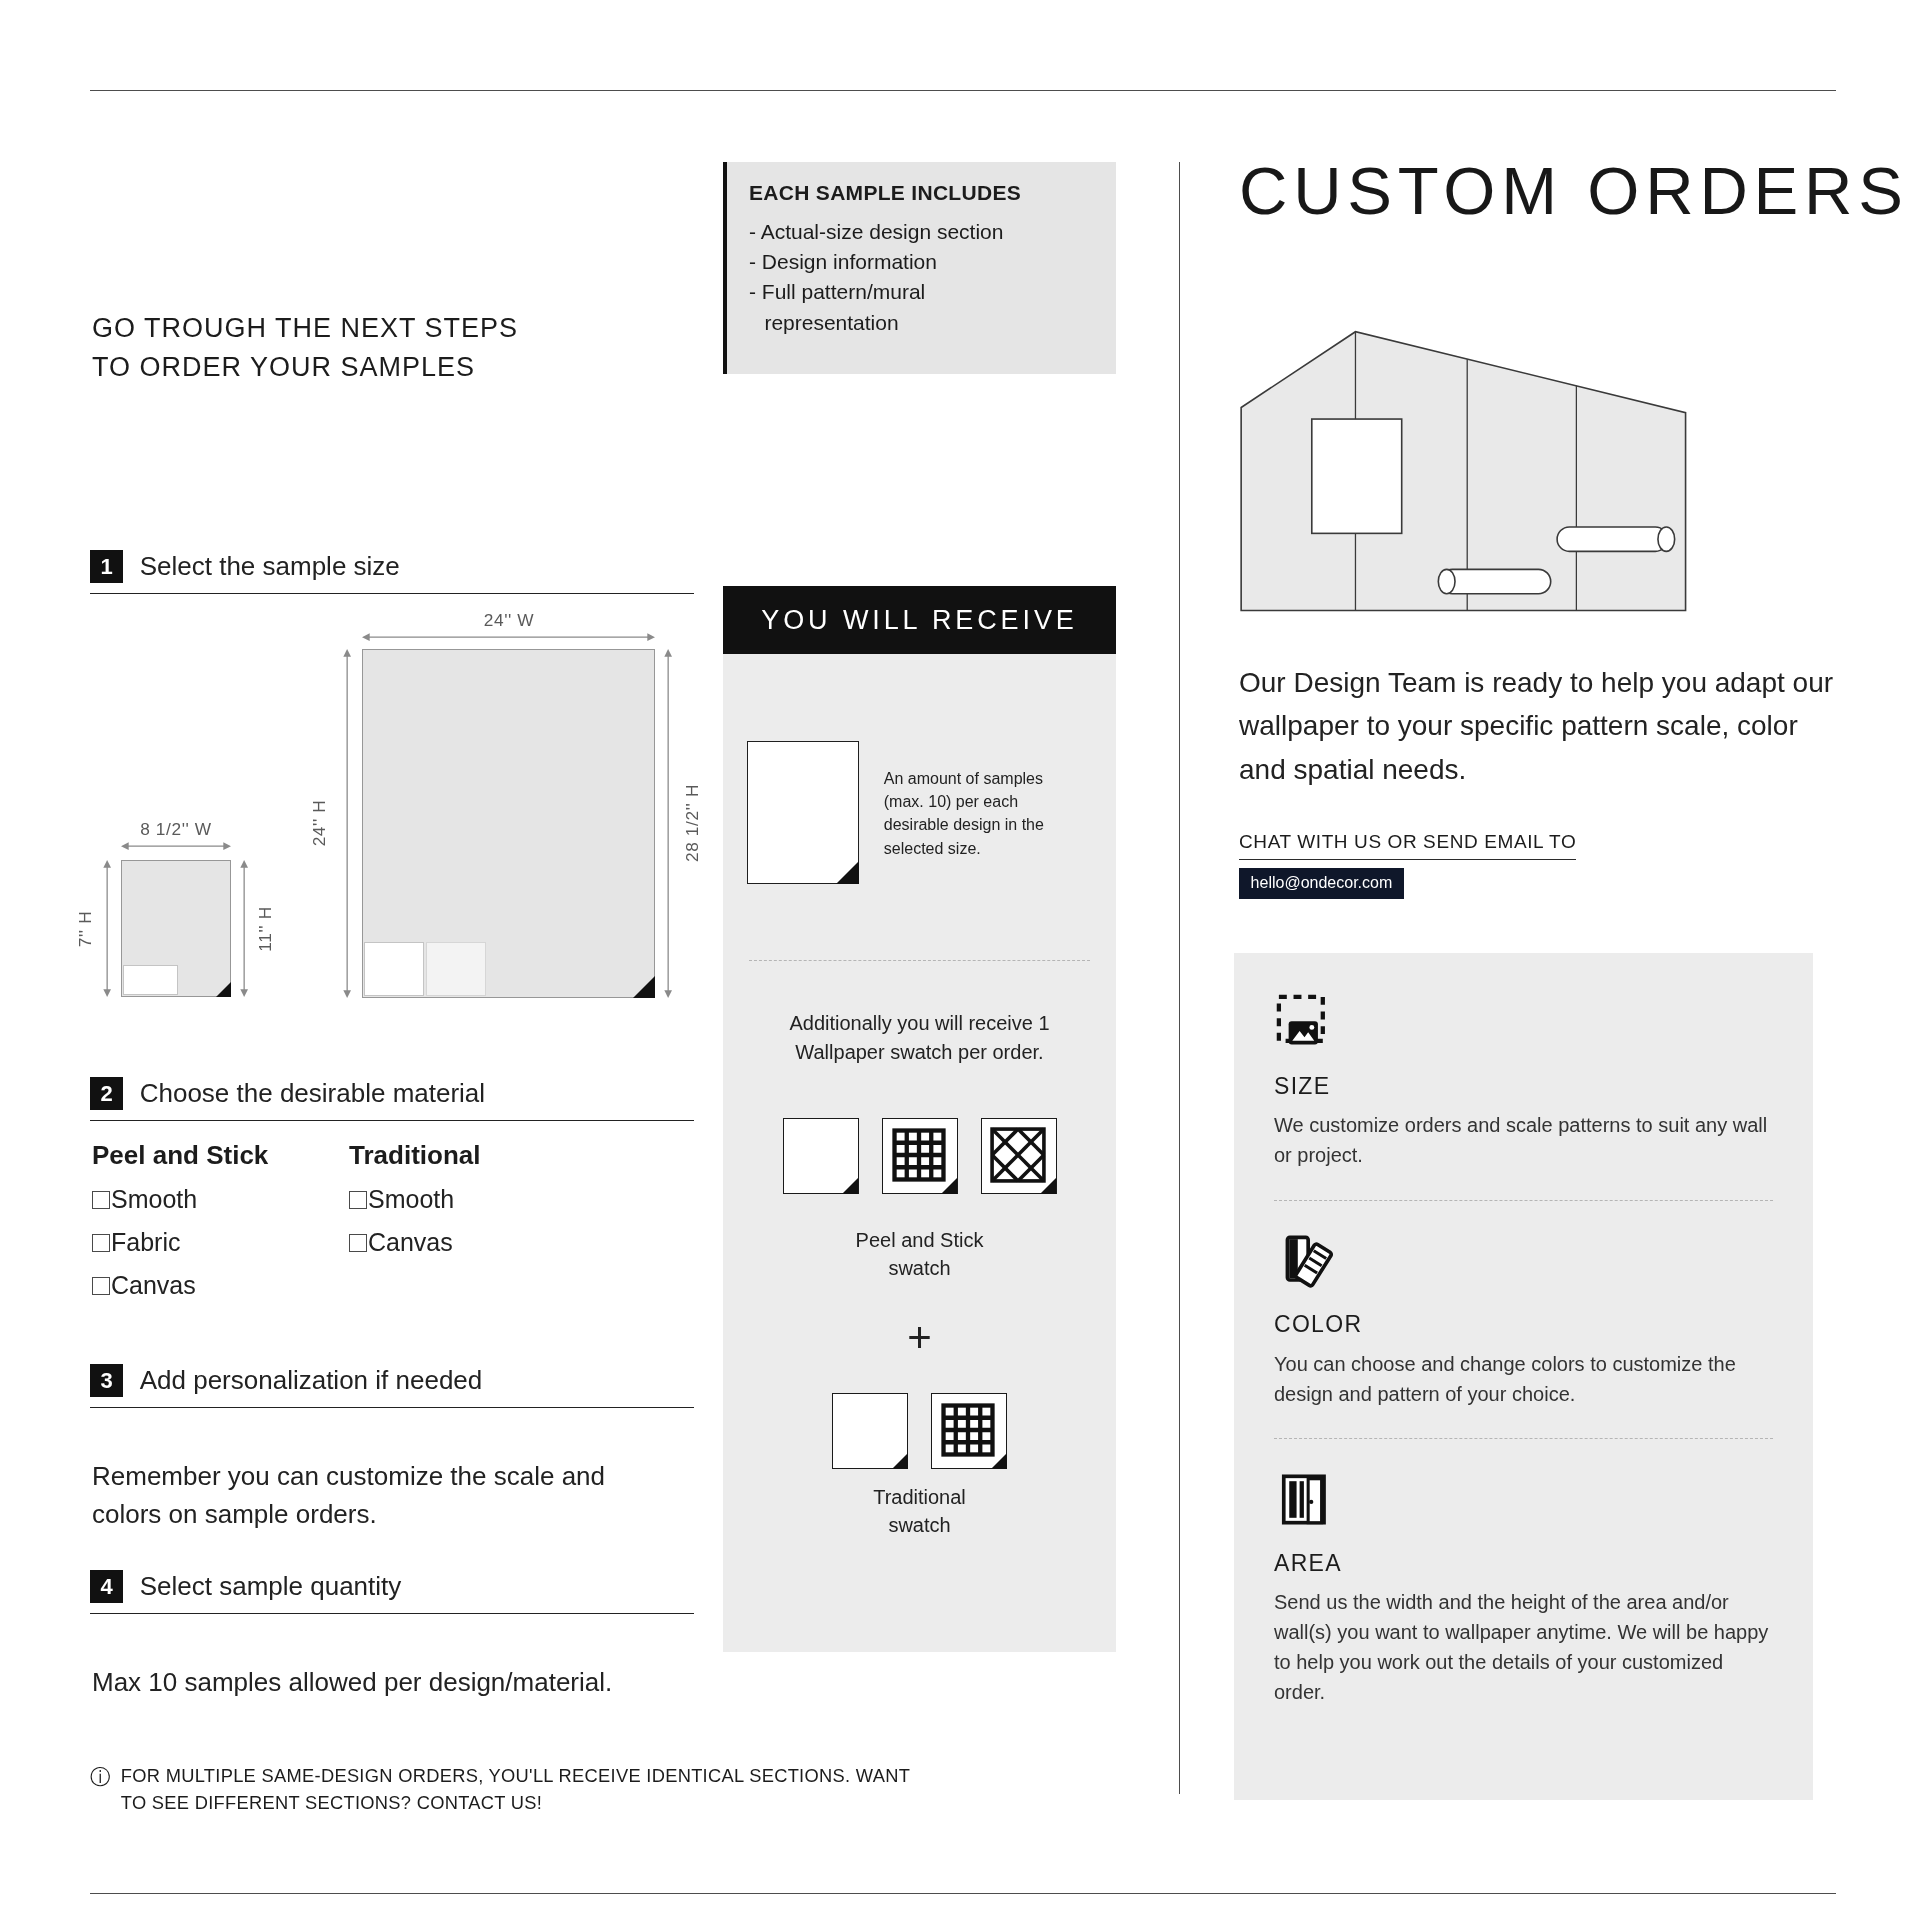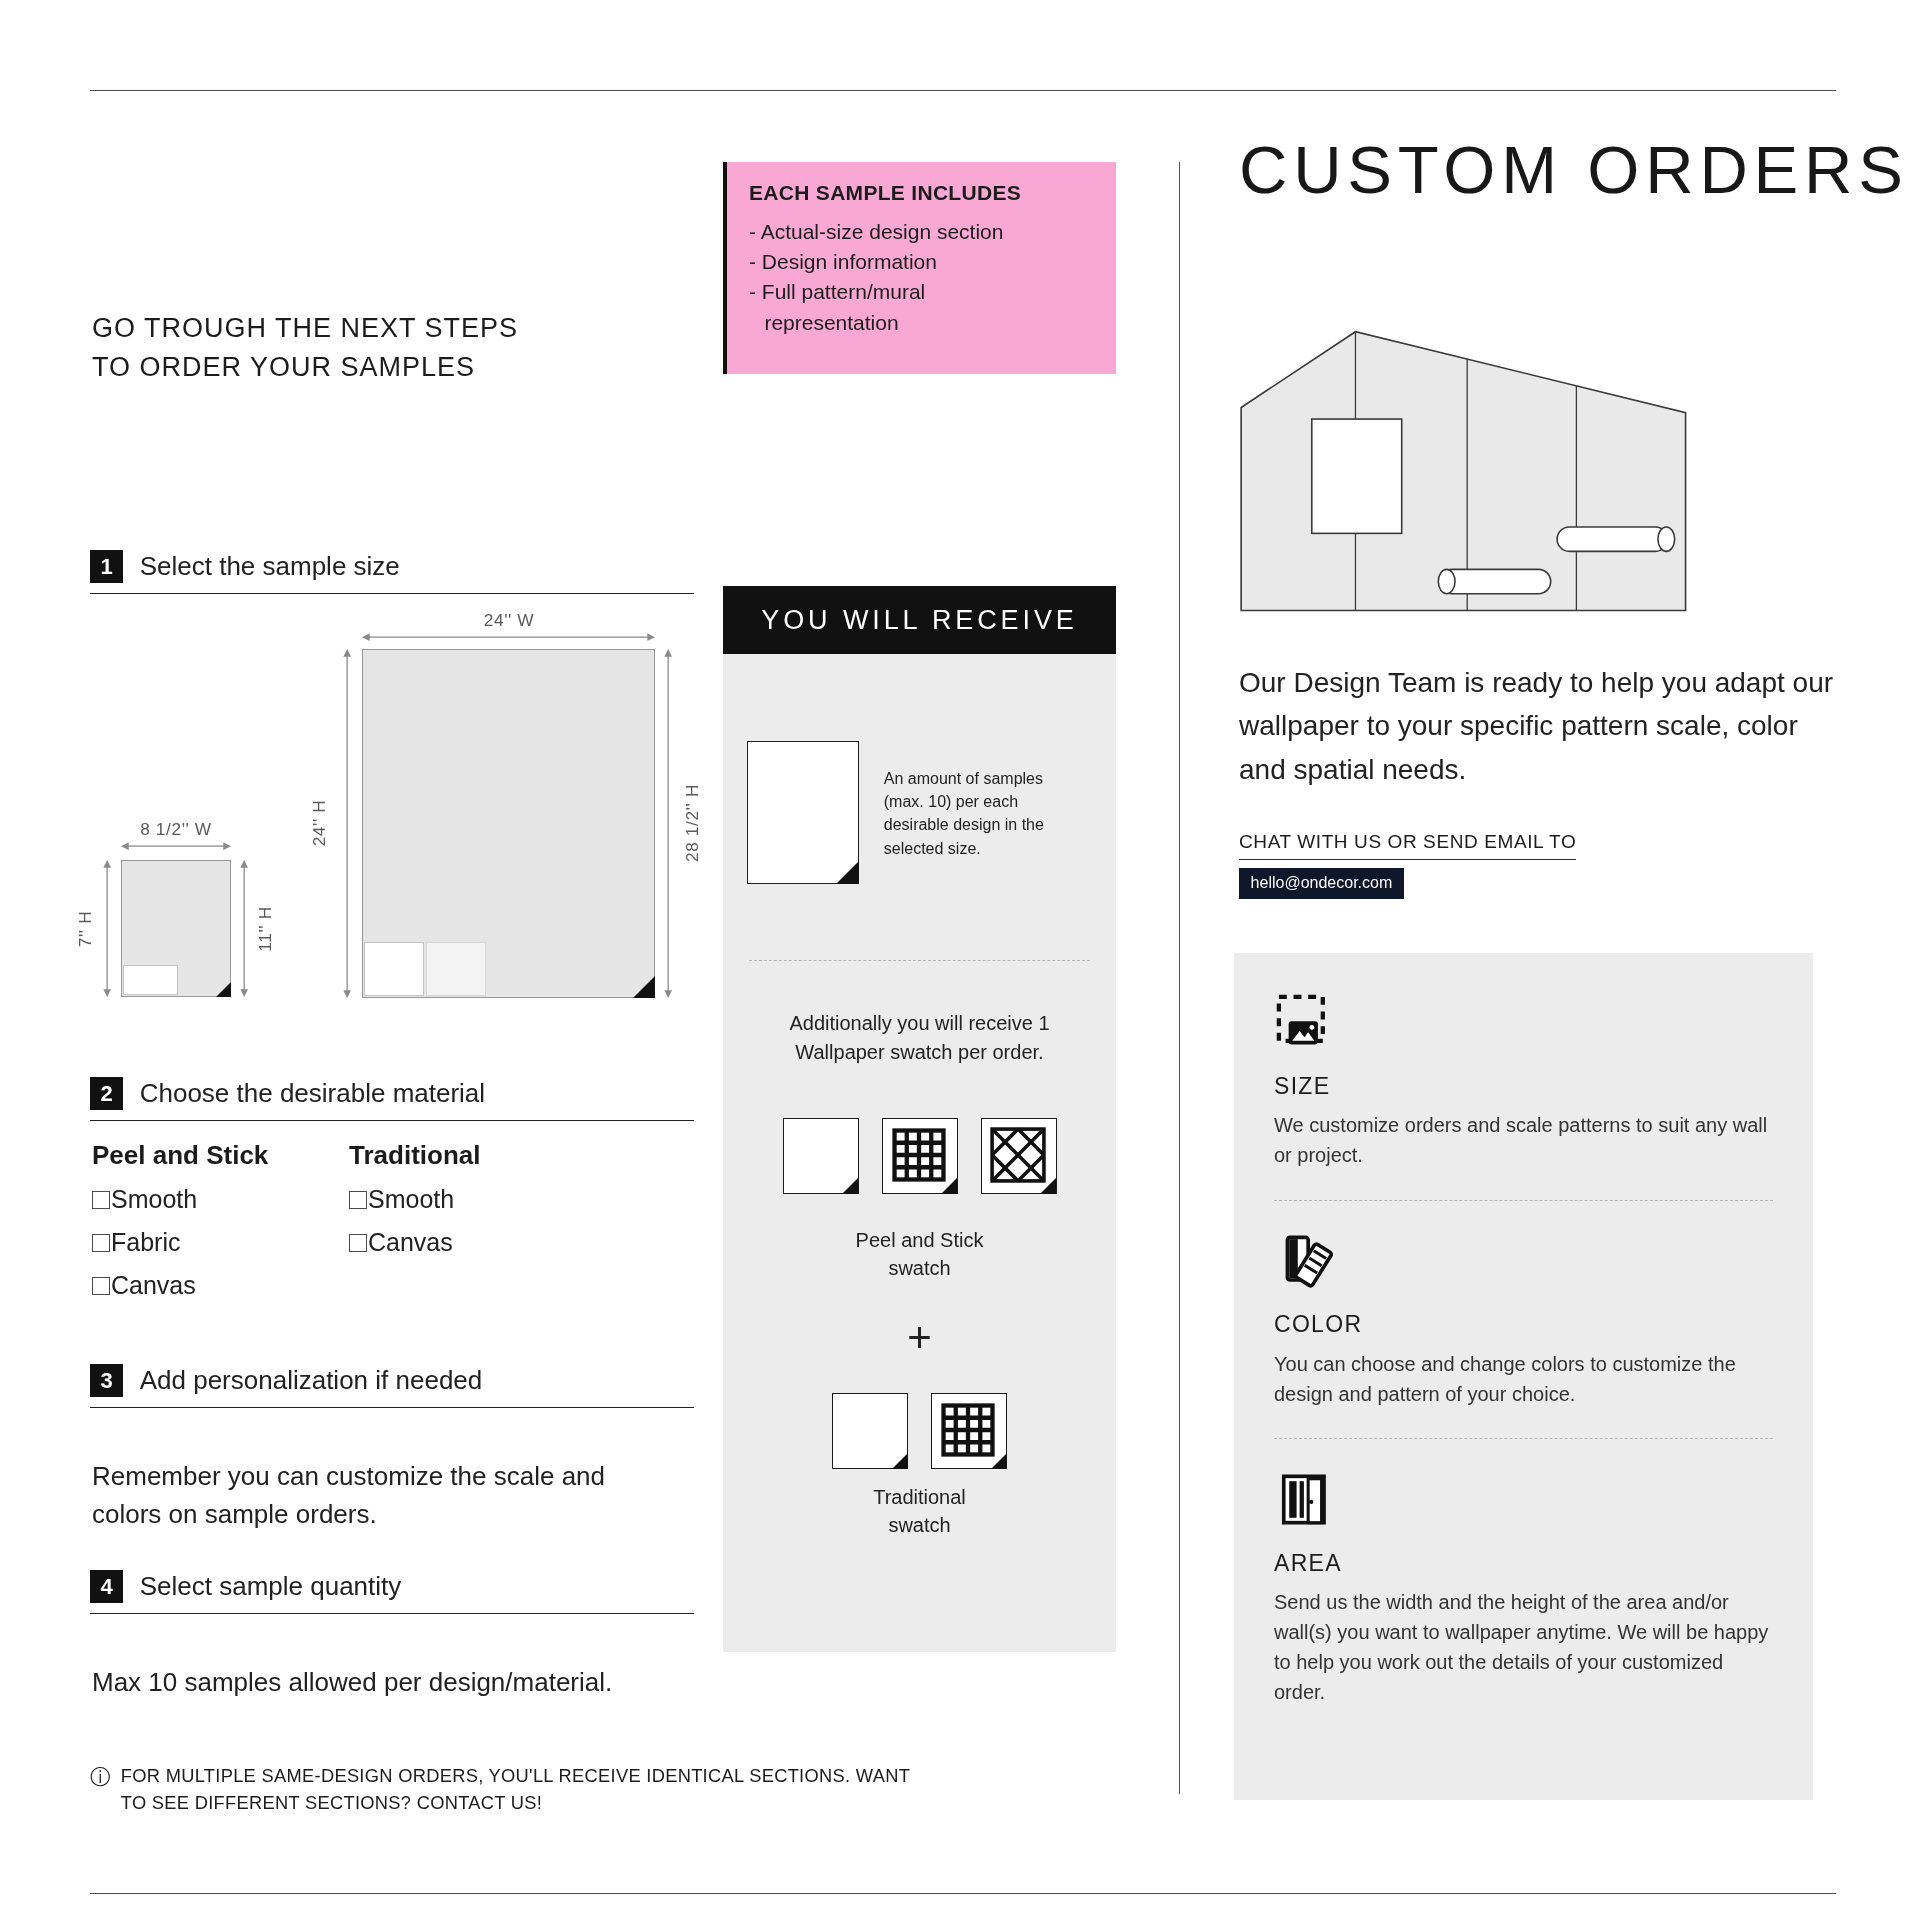--- a/index.html
+++ b/index.html
@@ -12,21 +12,21 @@
 
   .hrule { position:absolute; left:90px; width:1746px; height:1.3px; background:#4d4d4d; }
   .vrule { position:absolute; width:1.3px; background:#4d4d4d; }
 
   .big-title { font-size:67px; letter-spacing:5.8px; font-weight:500; color:#181818; white-space:nowrap; }
 
   .intro { font-size:27px; line-height:1.45; letter-spacing:1px; color:#1c1c1c; }
 
   .includes-box {
     position:absolute; left:723px; top:162px; width:393px; min-height:212px;
-    background:#f9a8d4; border-left:4.5px solid #111; padding:19px 30px 19px 22px;
+    background:#e5e5e5; border-left:4.5px solid #111; padding:19px 30px 19px 22px;
   }
   .includes-title { font-size:21px; font-weight:bold; letter-spacing:0.3px; margin-bottom:11.6px; }
   .inc-item { font-size:21px; line-height:1.45; padding-left:15.4px; text-indent:-15.4px; }
 
   .step { position:absolute; left:90px; width:604px; border-bottom:1.3px solid #222; padding-bottom:10.3px; }
   .step-head { display:flex; align-items:center; gap:16.7px; }
   .step-num {
     width:33px; height:33px; background:#111; color:#fff; font-size:22px; font-weight:bold;
     display:flex; align-items:center; justify-content:center; flex:0 0 33px;
   }
@@ -284,21 +284,21 @@
               <line x1="16" y1="67" x2="84" y2="67"></line>
           </g>
         </svg>
         <div class="fold" style="border-bottom:16.7px solid #111; border-left:16.7px solid transparent;"></div>
       </div>
     </div>
 
     <div class="swatch-label" style="width:128px;margin-top:14px;">Traditional swatch</div>
   </div>
 
-  <div class="abs big-title" style="left:1239px; top:131px;">CUSTOM ORDERS</div>
+  <div class="abs big-title" style="left:1239px; top:152px;">CUSTOM ORDERS</div>
 
   <svg class="abs" style="left:1236px; top:324px;" width="456" height="289" viewBox="0 0 710 450">
     <polygon points="8,446 8,130 186,12 700,138 700,446" fill="#e9e9e9" stroke="#3a3a3a" stroke-width="2.5"></polygon>
     <line x1="186" y1="12" x2="186" y2="446" stroke="#3a3a3a" stroke-width="2"></line>
     <line x1="360" y1="55" x2="360" y2="446" stroke="#3a3a3a" stroke-width="2"></line>
     <line x1="530" y1="96" x2="530" y2="446" stroke="#3a3a3a" stroke-width="2"></line>
     <rect x="118" y="148" width="140" height="178" fill="#ffffff" stroke="#3a3a3a" stroke-width="2.5"></rect>
     <g>
       <rect x="500" y="316" width="172" height="38" rx="19" fill="#ffffff" stroke="#3a3a3a" stroke-width="2.5"></rect>
       <ellipse cx="670" cy="335" rx="13" ry="19" fill="#ffffff" stroke="#3a3a3a" stroke-width="2.5"></ellipse>

